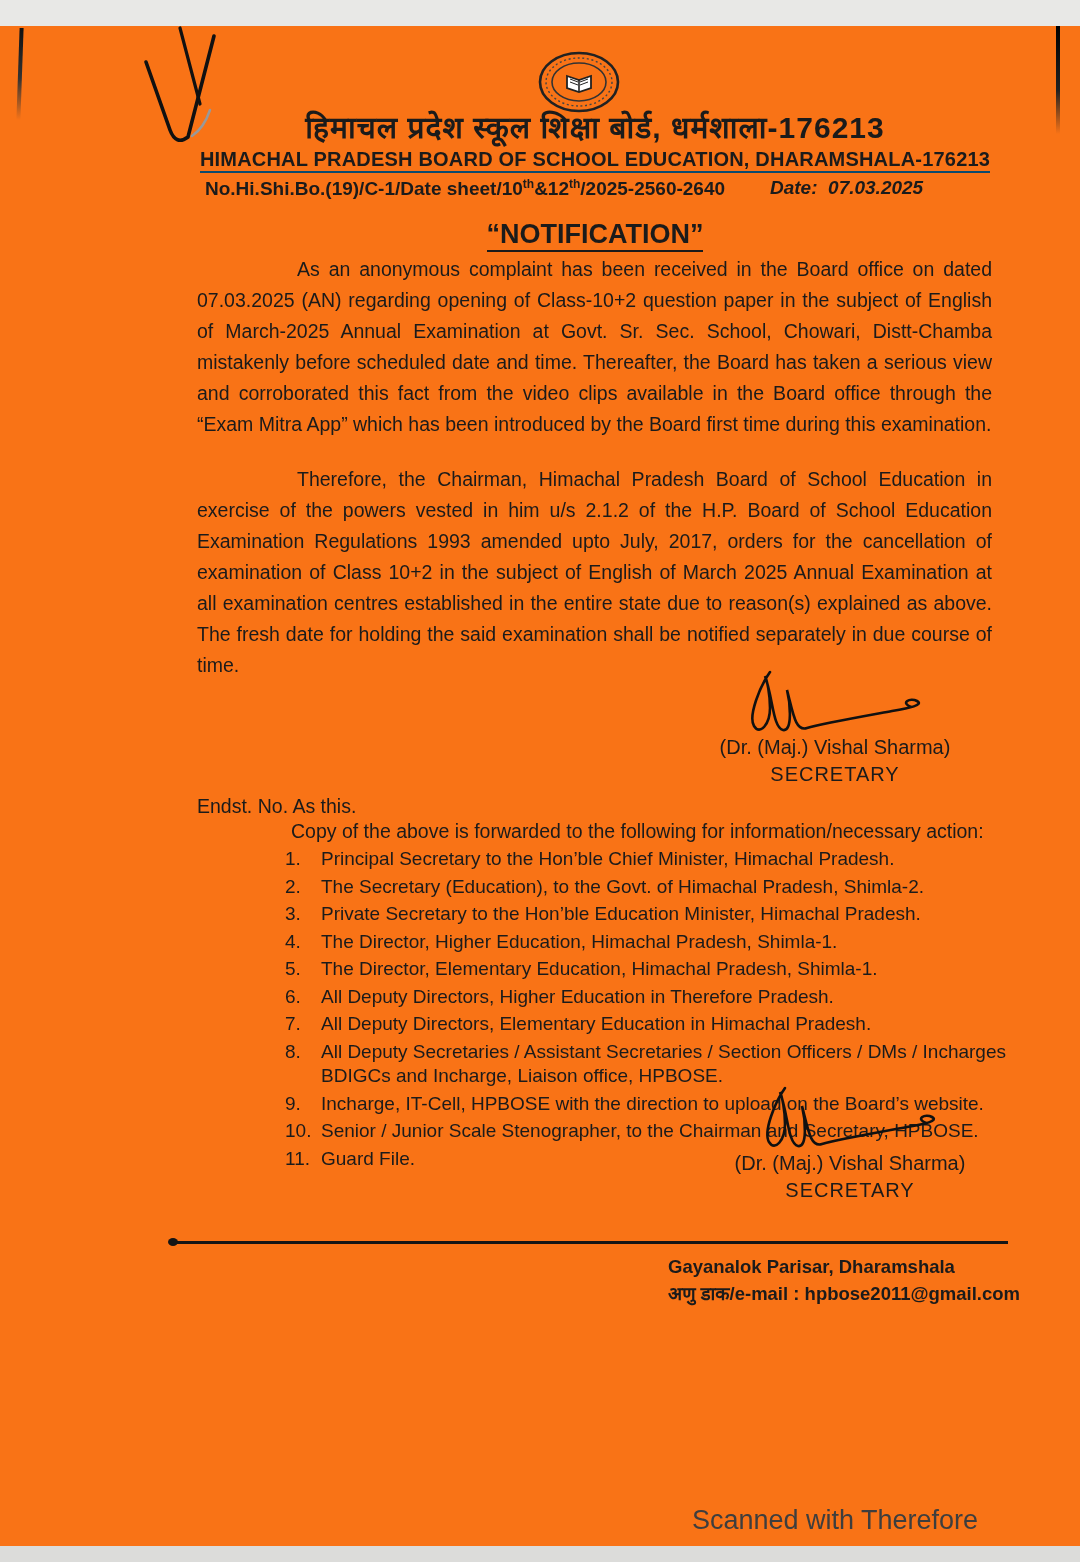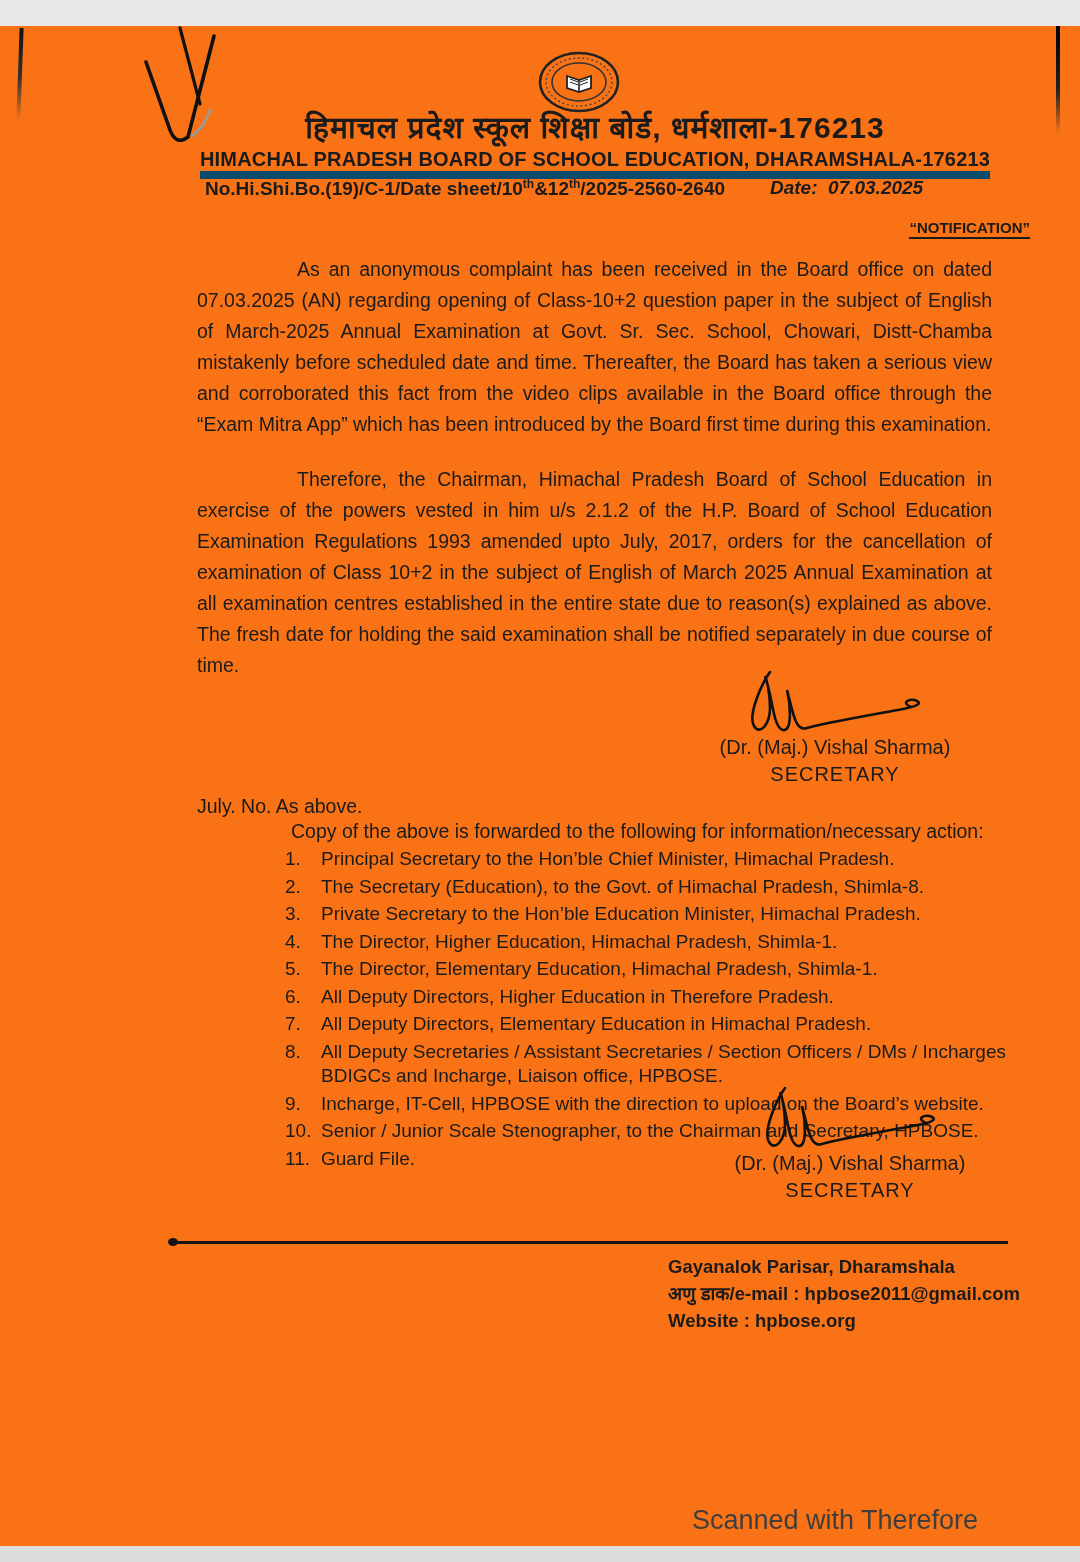--- a/index.html
+++ b/index.html
@@ -21,30 +21,30 @@
   .paperclip{position:absolute;left:138px;top:24px;}
   .seal{position:absolute;left:537px;top:50px;}
   .org-hindi{
     position:absolute;left:160px;top:106px;width:870px;
     text-align:center;font-size:30px;font-weight:bold;letter-spacing:1px;
   }
   .org-english{
     position:absolute;left:160px;top:148px;width:870px;text-align:center;
     font-size:20px;font-weight:bold;letter-spacing:.2px;
   }
-  .org-english span{border-bottom:8px solid #0c4a6e;padding-bottom:1px;}
+  .org-english span{border-bottom:2px solid #0c4a6e;padding-bottom:1px;}
   .ref-row{
     position:absolute;left:205px;top:177px;width:712px;
     font-size:19px;font-weight:bold;white-space:nowrap;
   }
   .ref-row sup{font-size:12px;}
   .ref-date{position:absolute;left:565px;top:0;font-style:italic;}
   .doc-title{
-    position:absolute;left:160px;top:219px;width:870px;text-align:right;
-    font-size:15px;font-weight:bold;
+    position:absolute;left:160px;top:219px;width:870px;text-align:center;
+    font-size:27px;font-weight:bold;
   }
   .doc-title span{border-bottom:2px solid #1b1b1b;padding-bottom:1px;}
   .body-text{
     position:absolute;left:197px;top:254px;width:795px;
     font-size:19.5px;line-height:31px;text-align:justify;
   }
   .body-text p{margin:0 0 24px 0;text-indent:100px;}
   .sig{position:absolute;width:310px;text-align:center;}
   .sig-1{left:680px;top:668px;}
   .sig-2{left:695px;top:1084px;}
@@ -109,31 +109,31 @@
   </div>
 
   <div class="sig sig-1">
     <svg width="190" height="68" viewBox="0 0 190 68">
       <path d="M 30 4 C 20 18 8 48 14 58 C 20 68 30 56 30 40 C 30 26 27 12 25 8 C 33 30 33 60 43 62 C 53 64 50 34 47 22 C 53 44 55 64 67 60 C 80 56 125 48 152 43 C 170 40 184 37 177 33 C 170 29 160 35 171 39" fill="none" stroke="#111" stroke-width="2.6" stroke-linecap="round"></path>
     </svg>
     <div class="sig-name">(Dr. (Maj.) Vishal Sharma)</div>
     <div class="sig-desig">SECRETARY</div>
   </div>
 
-  <div class="endst-heading">July. No. As above.</div>
+  <div class="endst-heading">Endst. No. As this.</div>
   <div class="copy-line">Copy of the above is forwarded to the following for information/necessary action:</div>
 
   <div class="dist-list">
     <div class="dist-row">
         <span>1.</span>
         <span>Principal Secretary to the Hon’ble Chief Minister, Himachal Pradesh.</span>
       </div>
     <div class="dist-row">
         <span>2.</span>
-        <span>The Secretary (Education), to the Govt. of Himachal Pradesh, Shimla-8.</span>
+        <span>The Secretary (Education), to the Govt. of Himachal Pradesh, Shimla-2.</span>
       </div>
     <div class="dist-row">
         <span>3.</span>
         <span>Private Secretary to the Hon’ble Education Minister, Himachal Pradesh.</span>
       </div>
     <div class="dist-row">
         <span>4.</span>
         <span>The Director, Higher Education, Himachal Pradesh, Shimla-1.</span>
       </div>
     <div class="dist-row">
@@ -173,20 +173,19 @@
     <div class="sig-name">(Dr. (Maj.) Vishal Sharma)</div>
     <div class="sig-desig">SECRETARY</div>
   </div>
 
   <div class="footer-rule"></div>
 
 
   <div class="footer-right">
     <div>Gayanalok Parisar, Dharamshala</div>
     <div>अणु डाक/e-mail : hpbose2011@gmail.com</div>
-    <div>Website : hpbose.org</div>
   </div>
 
   <div class="watermark">Scanned with Therefore</div>
 
   <div class="strip-bottom"></div>
 
 </div>
 
 </body></html>

